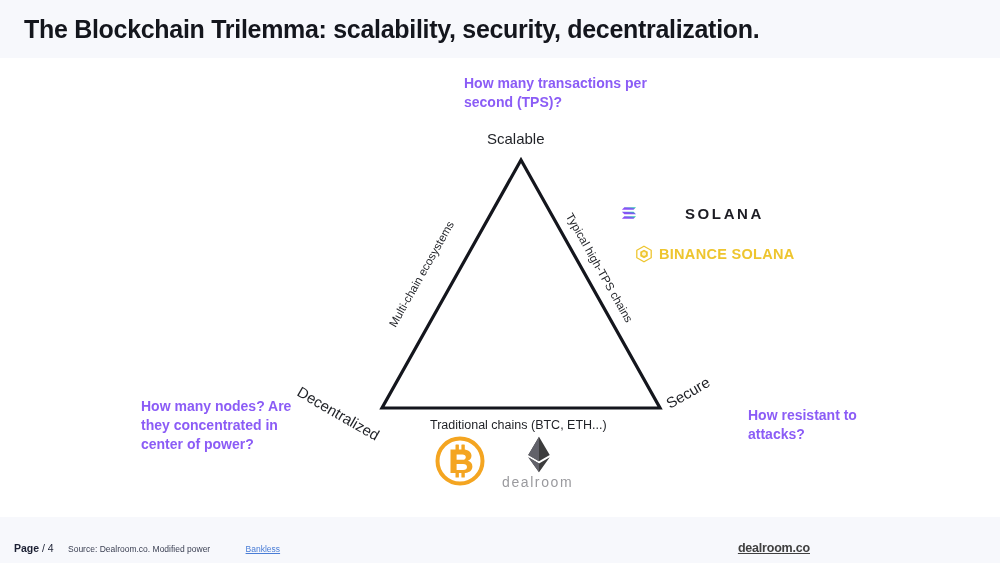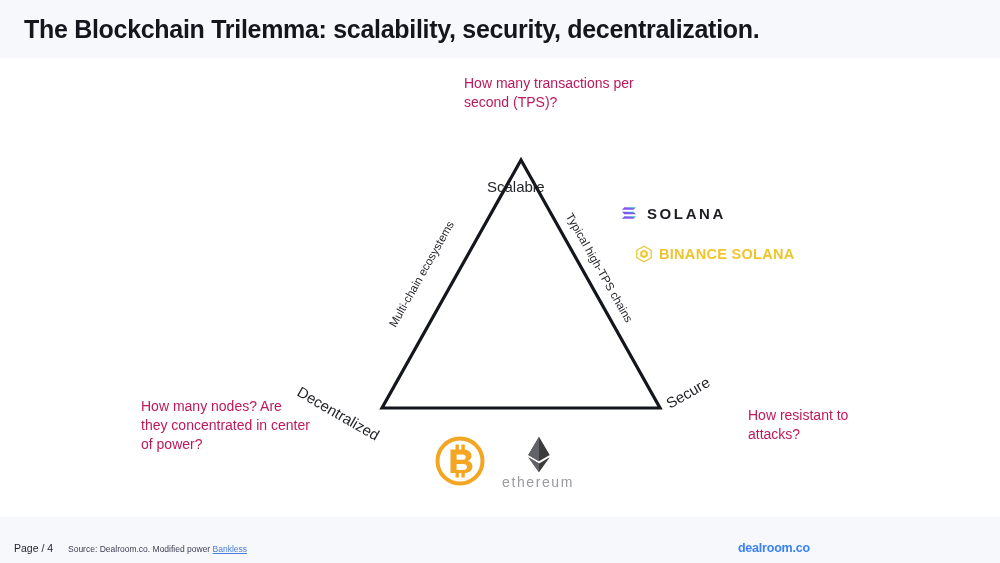--- a/index.html
+++ b/index.html
@@ -33,46 +33,47 @@
   .footer-band {
     position:absolute; left:0; top:517px;
     width:1000px; height:46px;
     background:#f7f8fc;
   }
   .footer-page {
     position:absolute; left:14px; top:542px;
     font-size:10.5px; color:#1c2033;
     white-space:nowrap;
   }
-  .footer-page b { font-weight:normal; }
+  .footer-page b { font-weight:bold; }
   .footer-source {
     position:absolute; left:68px; top:544px;
     font-size:8.5px; color:#3a3f52;
     white-space:nowrap;
   }
   .footer-source .lnk {
-    color:#4a7dd6; text-decoration:underline;
+    color:#4a7dd6; text-decoration:underline;margin-left:33px;
   }
   .footer-brand {
     position:absolute; right:18px; top:541px;
     font-size:12.5px; font-weight:bold;
-    color:#3b82f6; letter-spacing:-0.2px;
-    white-space:nowrap;
+    color:#404040; letter-spacing:-0.2px;
+    white-space:nowrap;
+    text-decoration:underline;
   }
 
   
   #diagram { position:absolute; left:0; top:58px; width:1000px; height:459px; }
   .tri-svg { position:absolute; left:0; top:0; }
 
   .vertex-label {
     position:absolute;
     font-size:15px; color:#1f2126;
     white-space:nowrap;
   }
-  .v-scalable { left:487px; top:72px;margin-top:48px; }
+  .v-scalable { left:487px; top:72px; }
   .v-decentralized {
     left:303px; top:325px;
     transform:rotate(30deg);
     transform-origin:left top;
   }
   .v-secure {
     left:663px; top:339px;
     transform:rotate(-30deg);
     transform-origin:left top;
   }
@@ -92,33 +93,34 @@
     transform:rotate(60.5deg);
     transform-origin:left center;
   }
   .e-bottom {
     left:430px; top:360px;
     font-size:12.5px;
   }
 
   .question {
     position:absolute;
-    font-size:14px; line-height:19px; color:#be185d;
+    font-size:14px; line-height:19px; color:#8b5cf6;font-weight:bold;
   }
   .q-top { left:464px; top:16px; width:210px; }
   .q-left { left:141px; top:339px; width:170px; }
   .q-right { left:748px; top:348px; width:150px; }
 
   
   .logo-row { position:absolute; display:flex; align-items:center; }
   .solana-row { left:620px; top:145px; }
   .solana-mark { width:20px; height:20px; margin-right:7px; }
   .solana-text {
     font-size:15px; font-weight:bold; color:#1c1c23;
     letter-spacing:2.6px;
+    margin-left:38px;
   }
 
   .binance-row { left:635px; top:187px; }
   .binance-mark { width:18px; height:18px; margin-right:6px; }
   .binance-text {
     font-size:14.5px; font-weight:bold; color:#eec52e;
     letter-spacing:0.3px;
   }
 
   .btc-logo { position:absolute; left:434px; top:377px; width:52px; height:52px; }
@@ -142,20 +144,21 @@
     <svg class="tri-svg" width="1000" height="459" viewBox="0 0 1000 459">
       <polygon points="521,102 660,350 382,350" fill="none" stroke="#14161d" stroke-width="3.2" stroke-linejoin="miter"></polygon>
     </svg>
 
     <div class="vertex-label v-scalable">Scalable</div>
     <div class="vertex-label v-decentralized">Decentralized</div>
     <div class="vertex-label v-secure">Secure</div>
 
     <div class="edge-label e-left">Multi-chain ecosystems</div>
     <div class="edge-label e-right">Typical high-TPS chains</div>
+    <div class="edge-label e-bottom">Traditional chains (BTC, ETH...)</div>
 
     <div class="question q-top">How many transactions per second (TPS)?</div>
     <div class="question q-right">How resistant to attacks?</div>
     <div class="question q-left">How many nodes? Are they concentrated in center of power?</div>
 
     <div class="logo-row solana-row">
       <svg class="solana-mark" viewBox="0 0 24 24">
         <defs>
           <linearGradient id="solg" x1="0" y1="1" x2="1" y2="0">
             <stop offset="0%" stop-color="#9945FF"></stop>
@@ -192,21 +195,21 @@
                  M22.6 28.9 v6.0 h6.6 c2.4 0 3.8 -1.1 3.8 -3.0 c0 -1.9 -1.4 -3.0 -3.8 -3.0 z"></path>
       </g>
     </svg>
 
     <svg class="eth-logo" viewBox="0 0 34 46">
       <polygon points="17,1 30,23 17,30.5 4,23" fill="#3c3c3d"></polygon>
       <polygon points="17,1 17,30.5 4,23" fill="#62626a"></polygon>
       <polygon points="17,33.2 30,25.7 17,44 4,25.7" fill="#3c3c3d"></polygon>
       <polygon points="17,33.2 17,44 4,25.7" fill="#62626a"></polygon>
     </svg>
-    <div class="eth-word">ethereum</div>
+    <div class="eth-word">dealroom</div>
 
   </div>
 
   <div class="footer-band"></div>
   <div class="footer-page">
     <b>Page</b>
     <span>/ 4</span>
   </div>
   <div class="footer-source">
     <span>Source: Dealroom.co.  Modified power </span><a class="lnk" href="#">Bankless</a>

